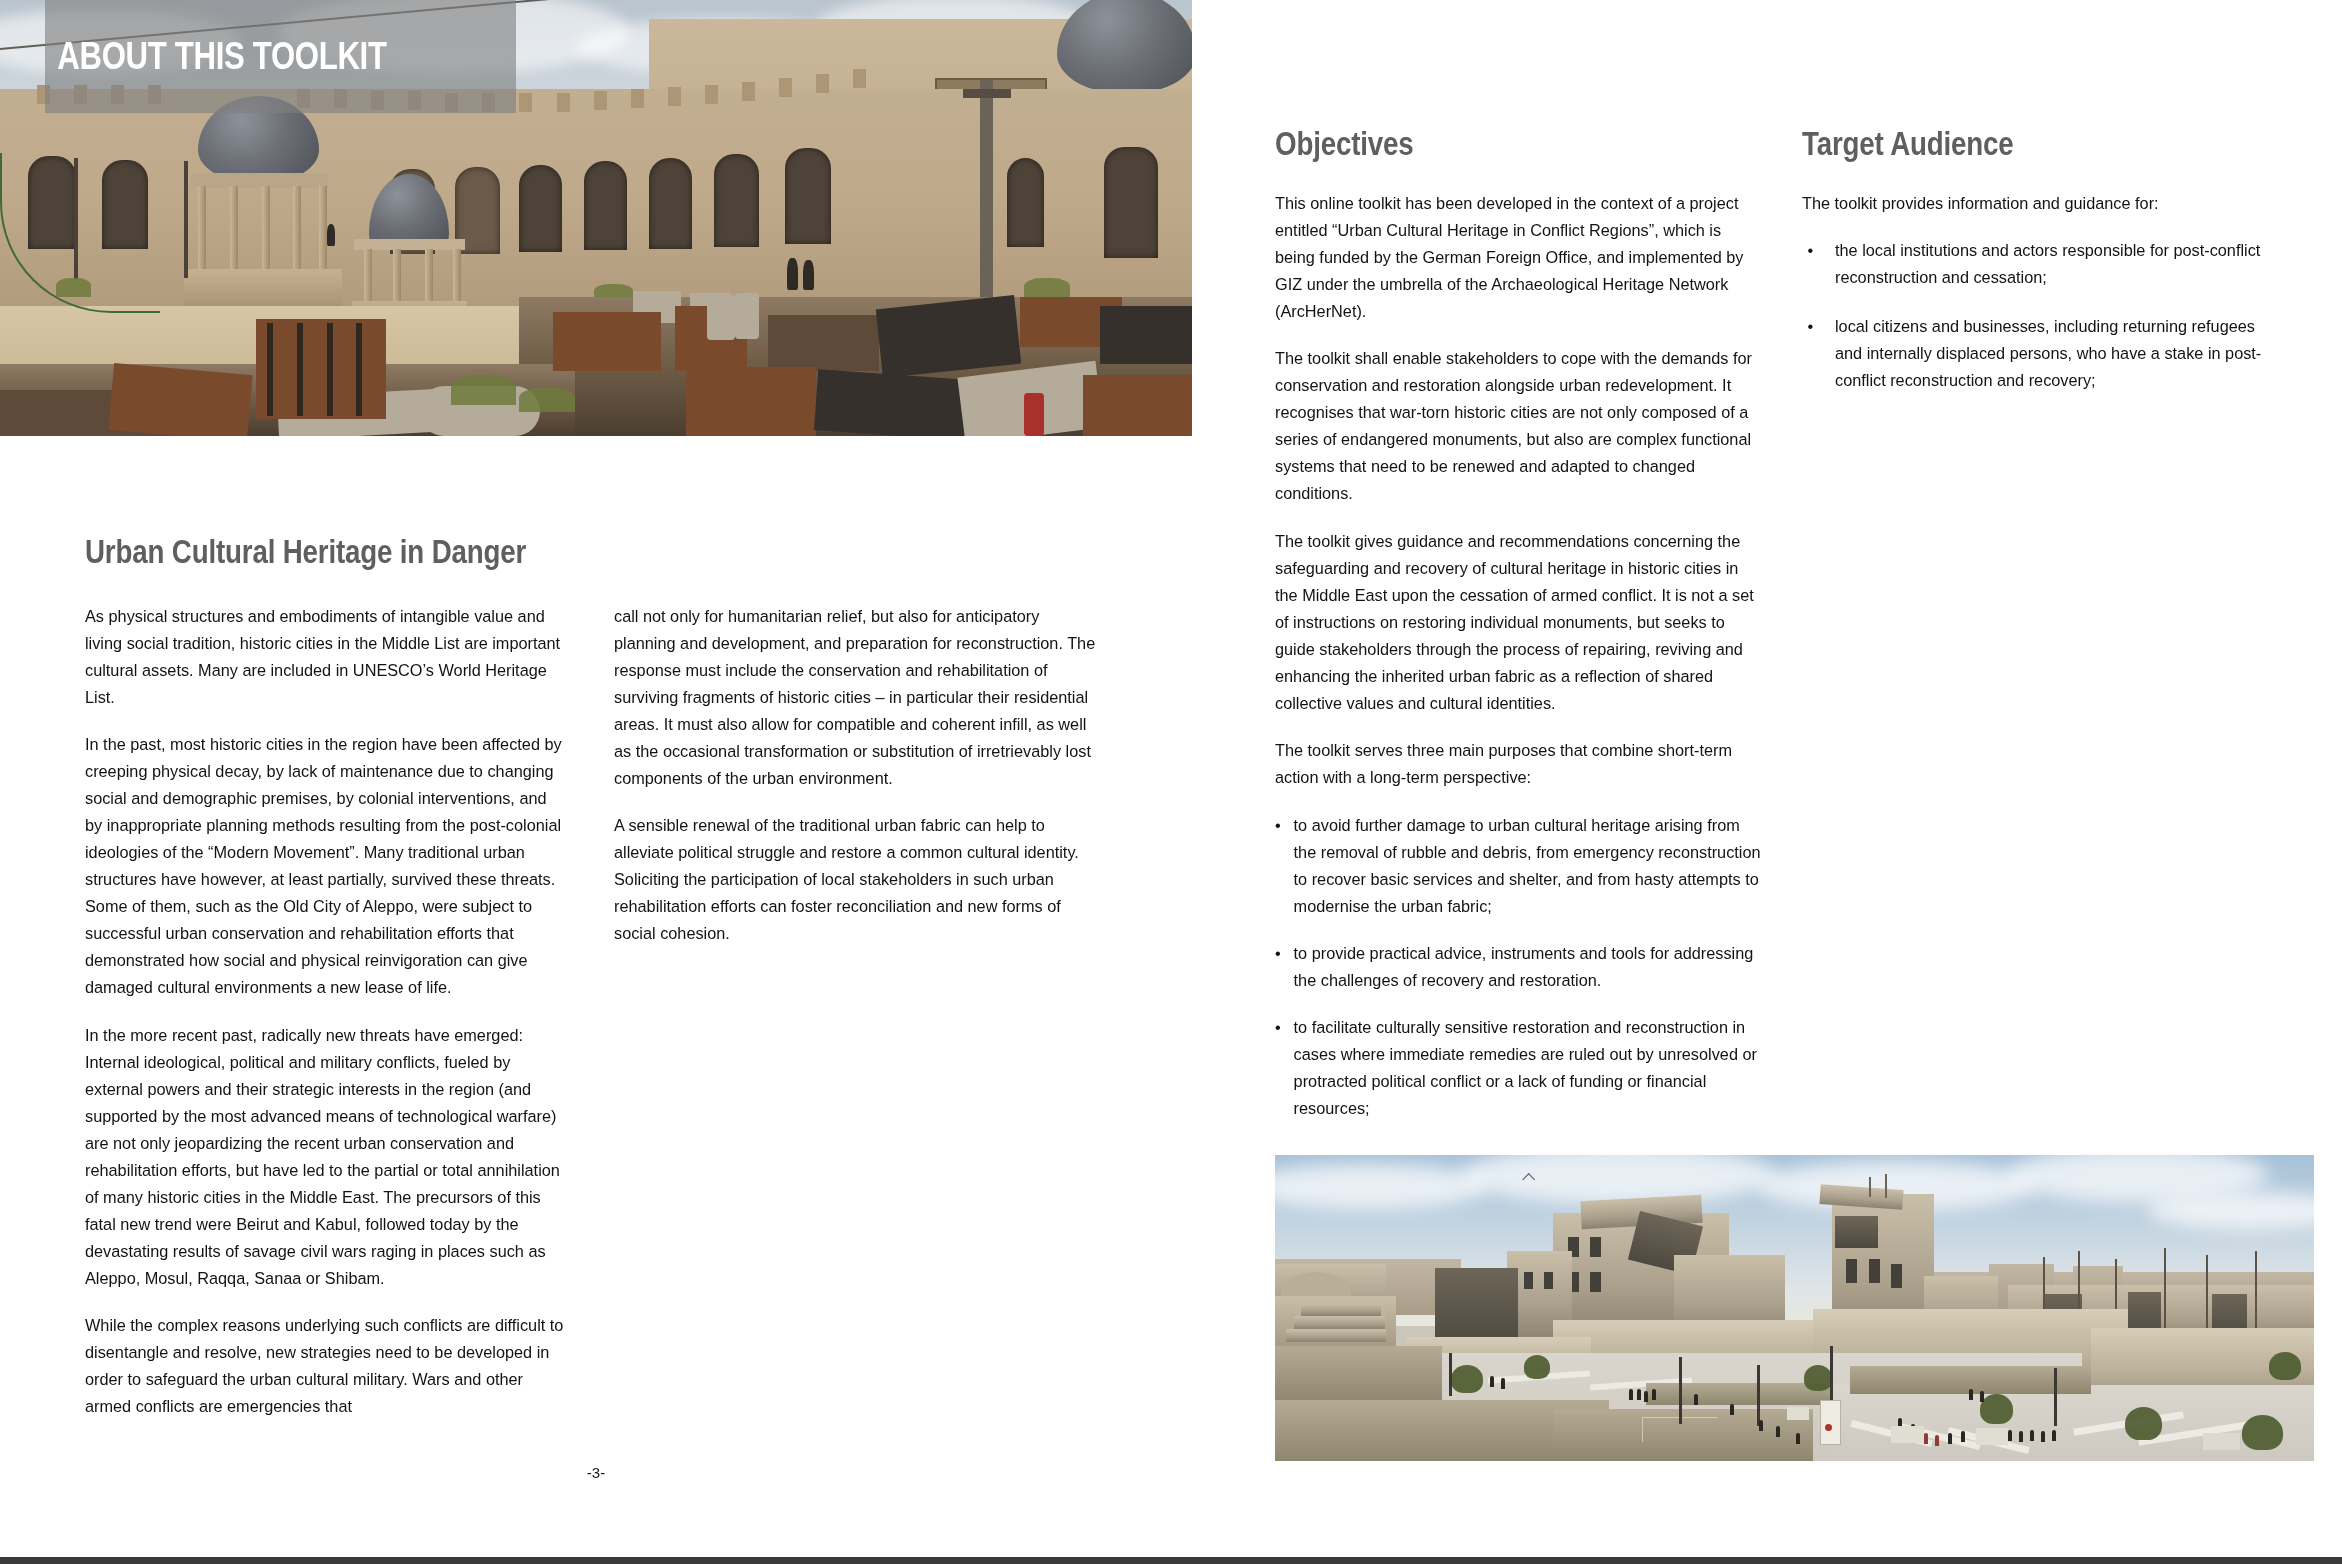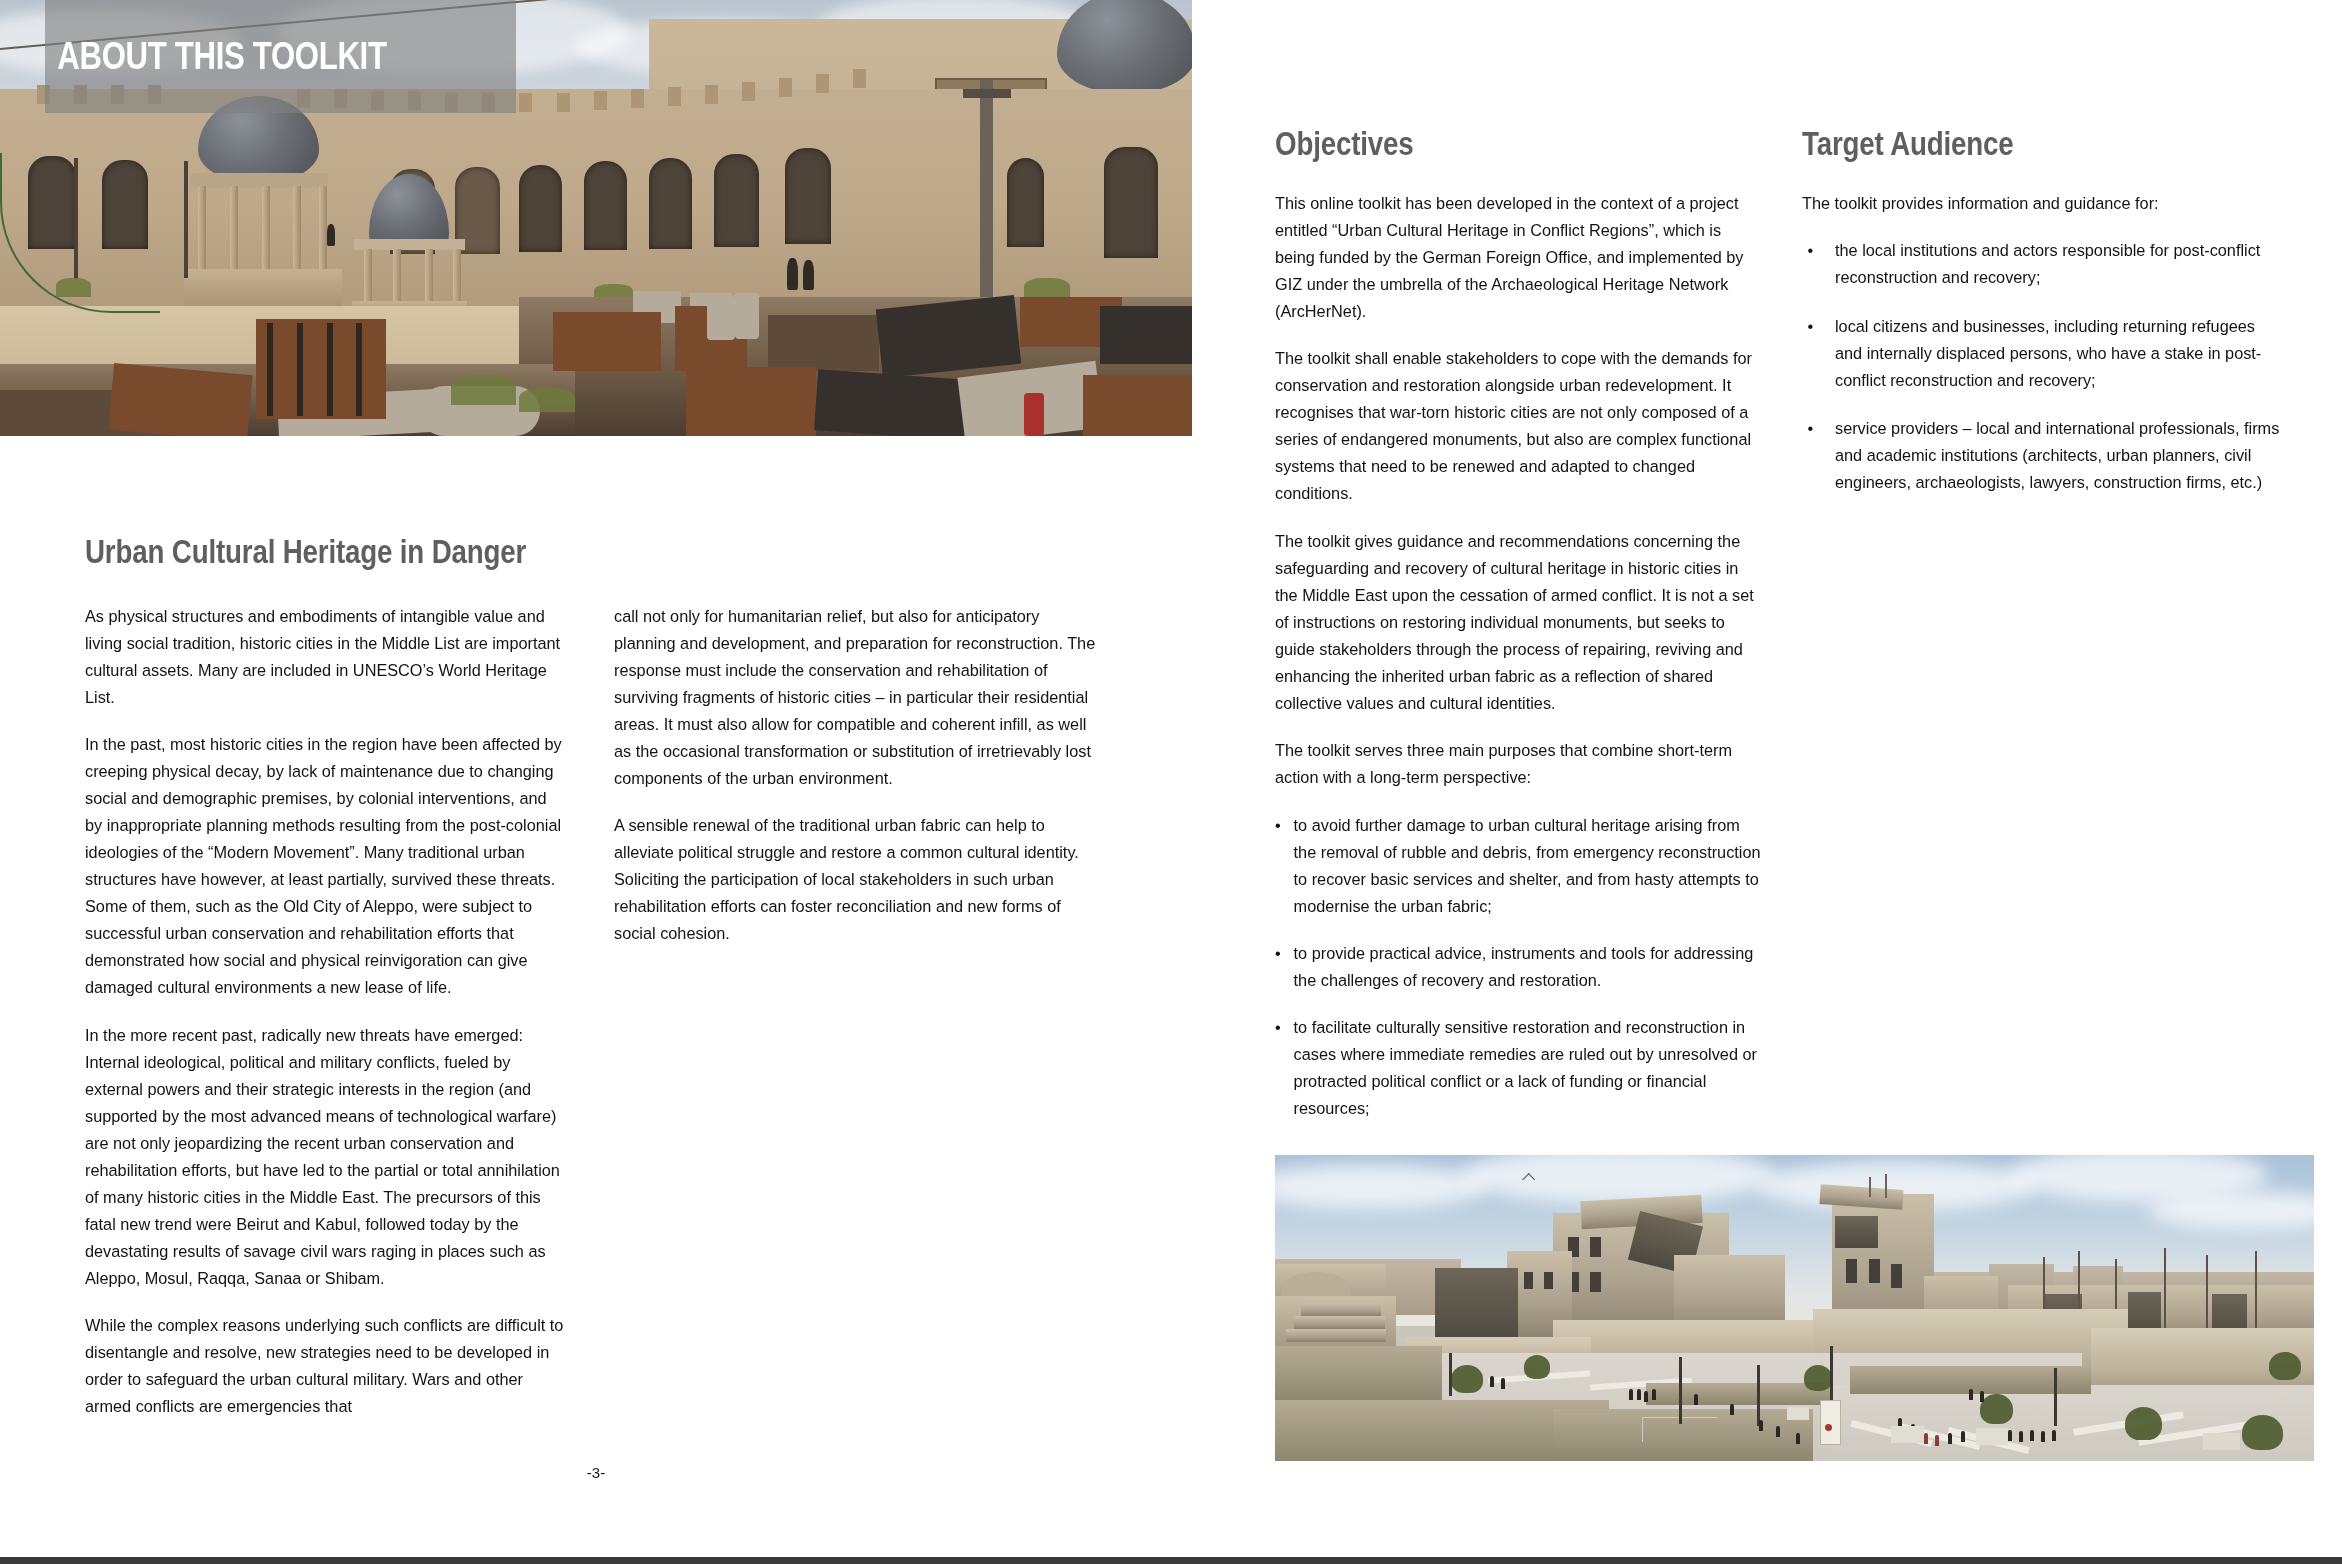--- a/index.html
+++ b/index.html
@@ -540,23 +540,22 @@
       <li>to facilitate culturally sensitive restoration and reconstruction in cases where immediate remedies are ruled out by unresolved or protracted political conflict or a lack of funding or financial resources;</li>
     </ul>
   </div>
 
   <div id="audience-heading">
     <h2 class="col-heading">Target Audience</h2>
   </div>
   <div id="audience-col">
     <p class="body-p">The toolkit provides information and guidance for:</p>
     <ul class="wide-bullets">
-      <li>the local institutions and actors responsible for post-conflict reconstruction and recovery;</li>
+      <li>the local institutions and actors responsible for post-conflict reconstruction and cessation;</li>
       <li>local citizens and businesses, including returning refugees and internally displaced persons, who have a stake in post-conflict reconstruction and recovery;</li>
-      <li>service providers – local and international professionals, firms and academic institutions (architects, urban planners, civil engineers, archaeologists, lawyers, construction firms, etc.)</li>
     </ul>
   </div>
 
   <div class="city-photo">
     <div class="city-sky"></div>
     <div class="city-cloud" style="left:-28px;top:9.3px;width:241px;height:45px;"></div>
     <div class="city-cloud" style="left:186px;top:-9.3px;width:315px;height:58px;"></div>
     <div class="city-cloud" style="left:482px;top:5.6px;width:278px;height:50px;"></div>
     <div class="city-cloud" style="left:733px;top:-7.4px;width:260px;height:54px;"></div>
     <div class="city-cloud" style="left:872px;top:37px;width:204px;height:37px;"></div>

